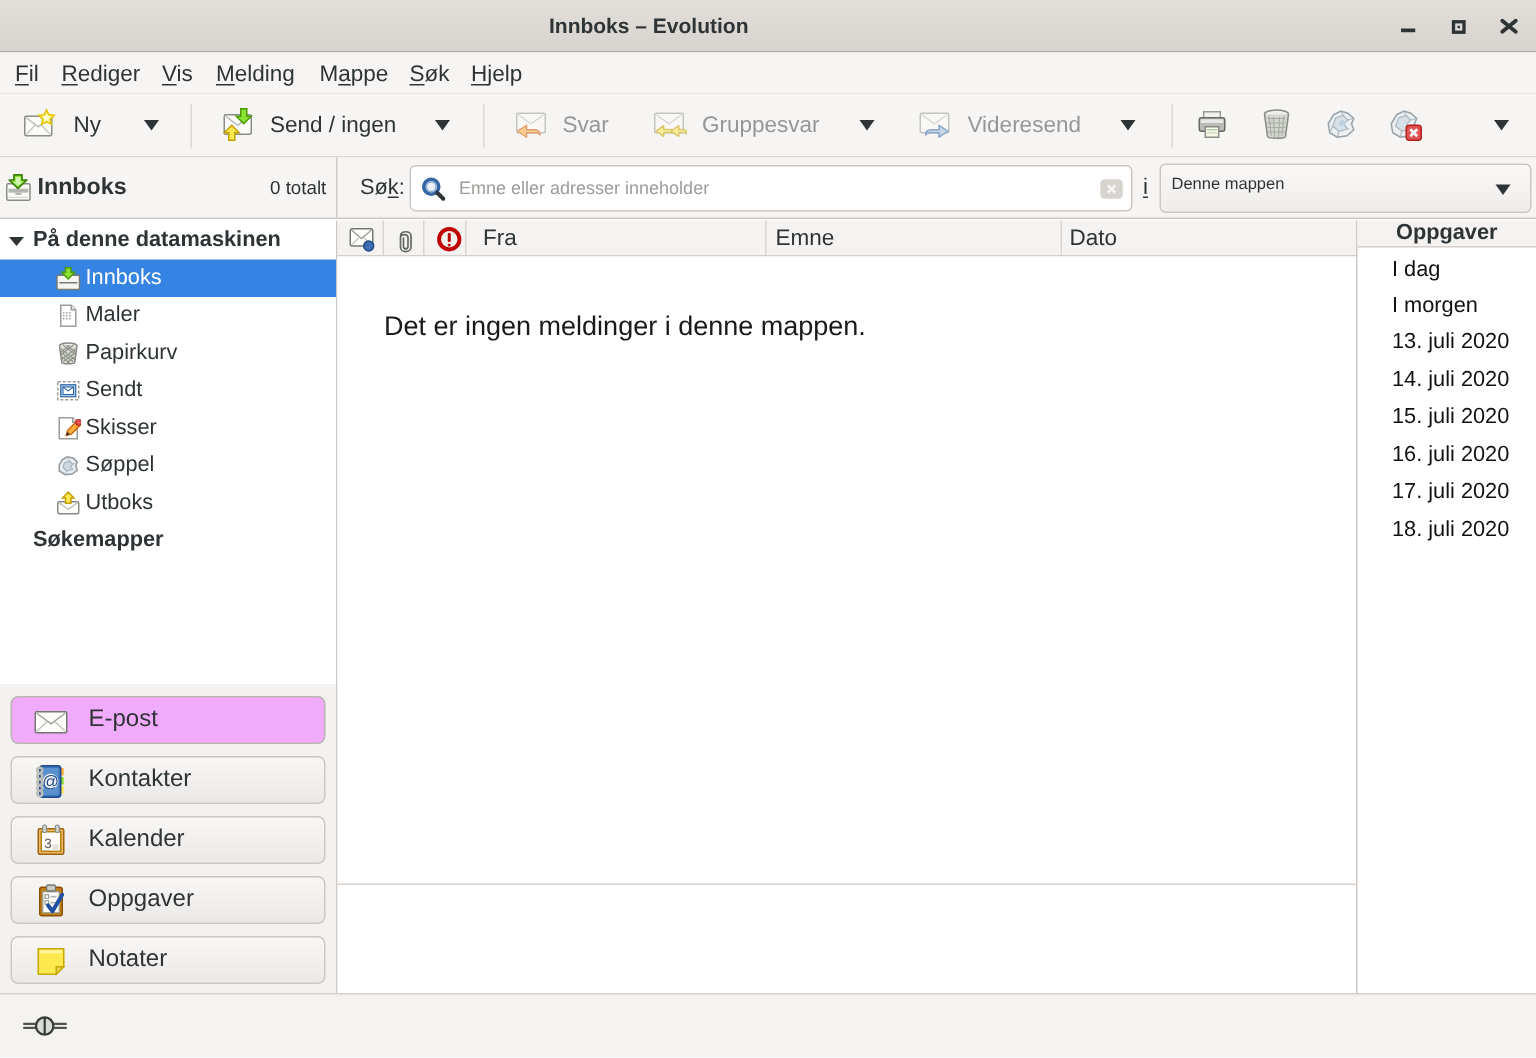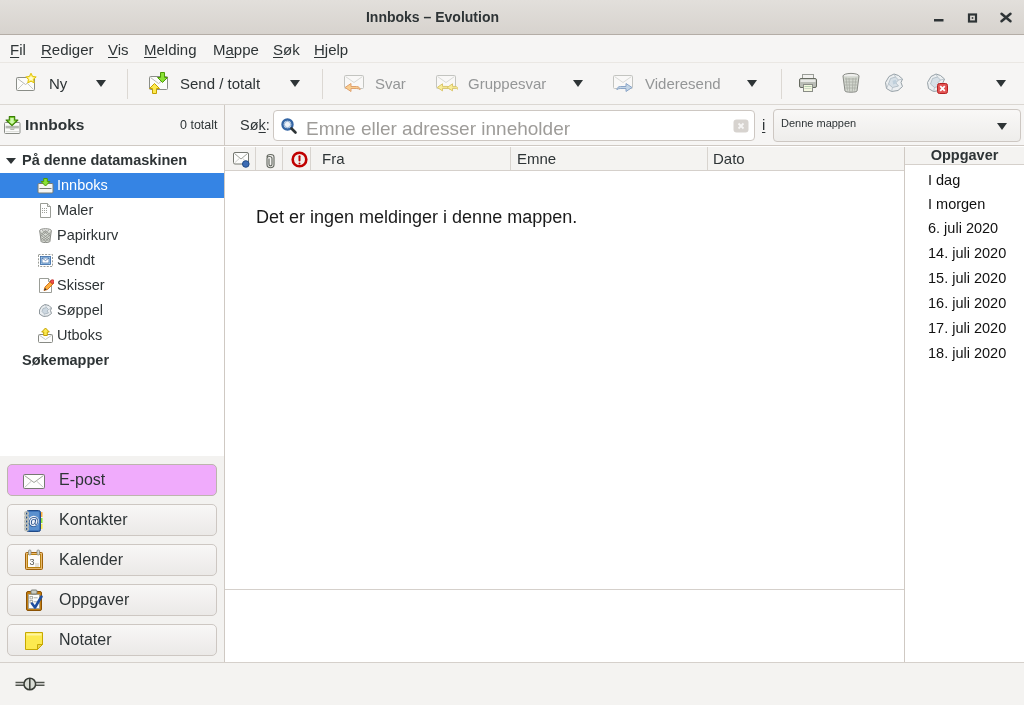--- a/index.html
+++ b/index.html
@@ -11,21 +11,21 @@
 u{text-decoration-thickness:1px;text-underline-offset:2px}
 #toolbar{left:0;top:63px;width:1024px;height:42px;background:#f6f5f4;border-bottom:1px solid #dbd7d2}
 .tsep{position:absolute;height:30px;width:1px;background:#dcd8d3}
 .tbtxt{position:absolute;top:75px;font-size:15px;color:#2e3436}
 .tbtxt.dis{color:#949697}
 .arr{position:absolute;width:0;height:0;border-left:5.5px solid transparent;border-right:5.5px solid transparent;border-top:7px solid #2e3436}
 #searchrow{left:0;top:105px;width:1024px;height:41px;background:#f6f5f4;border-bottom:1px solid #cfc9c3}
 #srleft{left:0;top:105px;width:225px;height:41px;border-right:1px solid #cfc9c3}
 #innbokslbl{left:25px;top:116px;font-weight:bold;font-size:15.5px}
 #searchbox{left:273px;top:110px;width:482px;height:31px;background:#fff;border:1px solid #cdc7c2;border-radius:4px}
-#searchph{left:306px;top:118px;color:#9e9c99;font-size:19px}
+#searchph{left:306px;top:118px;color:#9e9c99;font-size:12px}
 #soklbl{left:240px;top:117px;font-size:14.5px}
 #ilbl{left:762px;top:116px;font-size:15px}
 #combo{left:773px;top:109px;width:248px;height:33px;background:linear-gradient(#f9f8f7,#eeedeb);border:1px solid #cdc7c2;border-radius:4px}
 #combotxt{left:781px;top:117px;font-size:11px}
 #sidebar{left:0;top:147px;width:225px;height:515px;background:#fff;border-right:1px solid #cfc9c3}
 #btnarea{left:0;top:456px;width:225px;height:206px;background:#f3f2f0;border-right:1px solid #cfc9c3}
 #mainheader{left:225px;top:147px;width:679px;height:24px;background:#f4f3f1;border-bottom:1px solid #d5d0cb}
 .hcol{position:absolute;top:0;height:23px;border-right:1px solid #d8d4cf}
 .htxt{position:absolute;top:3px;font-size:15px;color:#2e3436}
 #mainarea{left:225px;top:171px;width:679px;height:491px;background:#fff}
@@ -75,21 +75,21 @@
 <div class="tbtxt" style="left:49px">Ny</div>
 <div class="arr" style="left:96px;top:80px"></div>
 <div class="tsep" style="left:127px;top:69px"></div>
 
 <svg class="abs" style="left:146px;top:71px" width="24" height="24" viewBox="0 0 24 24">
   <rect x="3.5" y="5.5" width="18" height="13" rx="1" fill="#fcfcfb" stroke="#8a8d87"></rect>
   <path d="M4.5 6.5 L12.5 12.5 L20.5 6.5" fill="none" stroke="#b8bab5"></path>
   <path d="M14.5 1.5 h4 v5 h3 l-5 5 -5 -5 h3 Z" fill="#8ae234" stroke="#4e9a06"></path>
   <path d="M6.5 22.5 h4 v-5 h3 l-5 -5 -5 5 h3 Z" fill="#fce94f" stroke="#c4a000"></path>
 </svg>
-<div class="tbtxt" style="left:180px">Send / totalt</div>
+<div class="tbtxt" style="left:180px">Send / ingen</div>
 <div class="arr" style="left:290px;top:80px"></div>
 <div class="tsep" style="left:322px;top:69px"></div>
 
 <svg class="abs" style="left:342px;top:71px" width="24" height="24" viewBox="0 0 24 24" opacity="0.55">
   <rect x="2.5" y="4.5" width="19" height="13" rx="1" fill="#fcfcfb" stroke="#9a9d97"></rect>
   <path d="M3.5 5.5 L12 11.5 L20.5 5.5" fill="none" stroke="#c0c2bd"></path>
   <path d="M9 12.5 v3 h5.5 c2.5 0 3.5 1.5 3.5 3.5 0 0-0.5-1.5-3.5-1.5 H9 v3 l-6 -4 Z" fill="#fcaf3e" stroke="#ce5c00" stroke-width="1" stroke-linejoin="round"></path>
 </svg>
 <div class="tbtxt dis" style="left:375px">Svar</div>
 
@@ -343,21 +343,21 @@
   <div class="htxt" style="left:488px">Dato</div>
 </div>
 <div class="abs" id="mainarea"></div>
 <div class="abs" id="nomsg">Det er ingen meldinger i denne mappen.</div>
 <div class="abs" id="splitter"></div>
 
 <div class="abs" id="taskpanel"></div>
 <div class="abs" id="taskheader">Oppgaver</div>
 <div class="task" style="top:172px">I dag</div>
 <div class="task" style="top:196px">I morgen</div>
-<div class="task" style="top:220px">6. juli 2020</div>
+<div class="task" style="top:220px">13. juli 2020</div>
 <div class="task" style="top:245px">14. juli 2020</div>
 <div class="task" style="top:270px">15. juli 2020</div>
 <div class="task" style="top:295px">16. juli 2020</div>
 <div class="task" style="top:320px">17. juli 2020</div>
 <div class="task" style="top:345px">18. juli 2020</div>
 
 <div class="abs" id="statusbar"></div>
 <svg class="abs" style="left:14px;top:676px" width="32" height="16" viewBox="0 0 32 16">
   <path d="M1.5 6.5 h9 M1.5 9.3 h9 M21.5 6.5 h9 M21.5 9.3 h9" stroke="#50544e" stroke-width="1.5"></path>
   <circle cx="15.8" cy="8" r="5.8" fill="#d9dcd5" stroke="#383c36" stroke-width="1.5"></circle>

